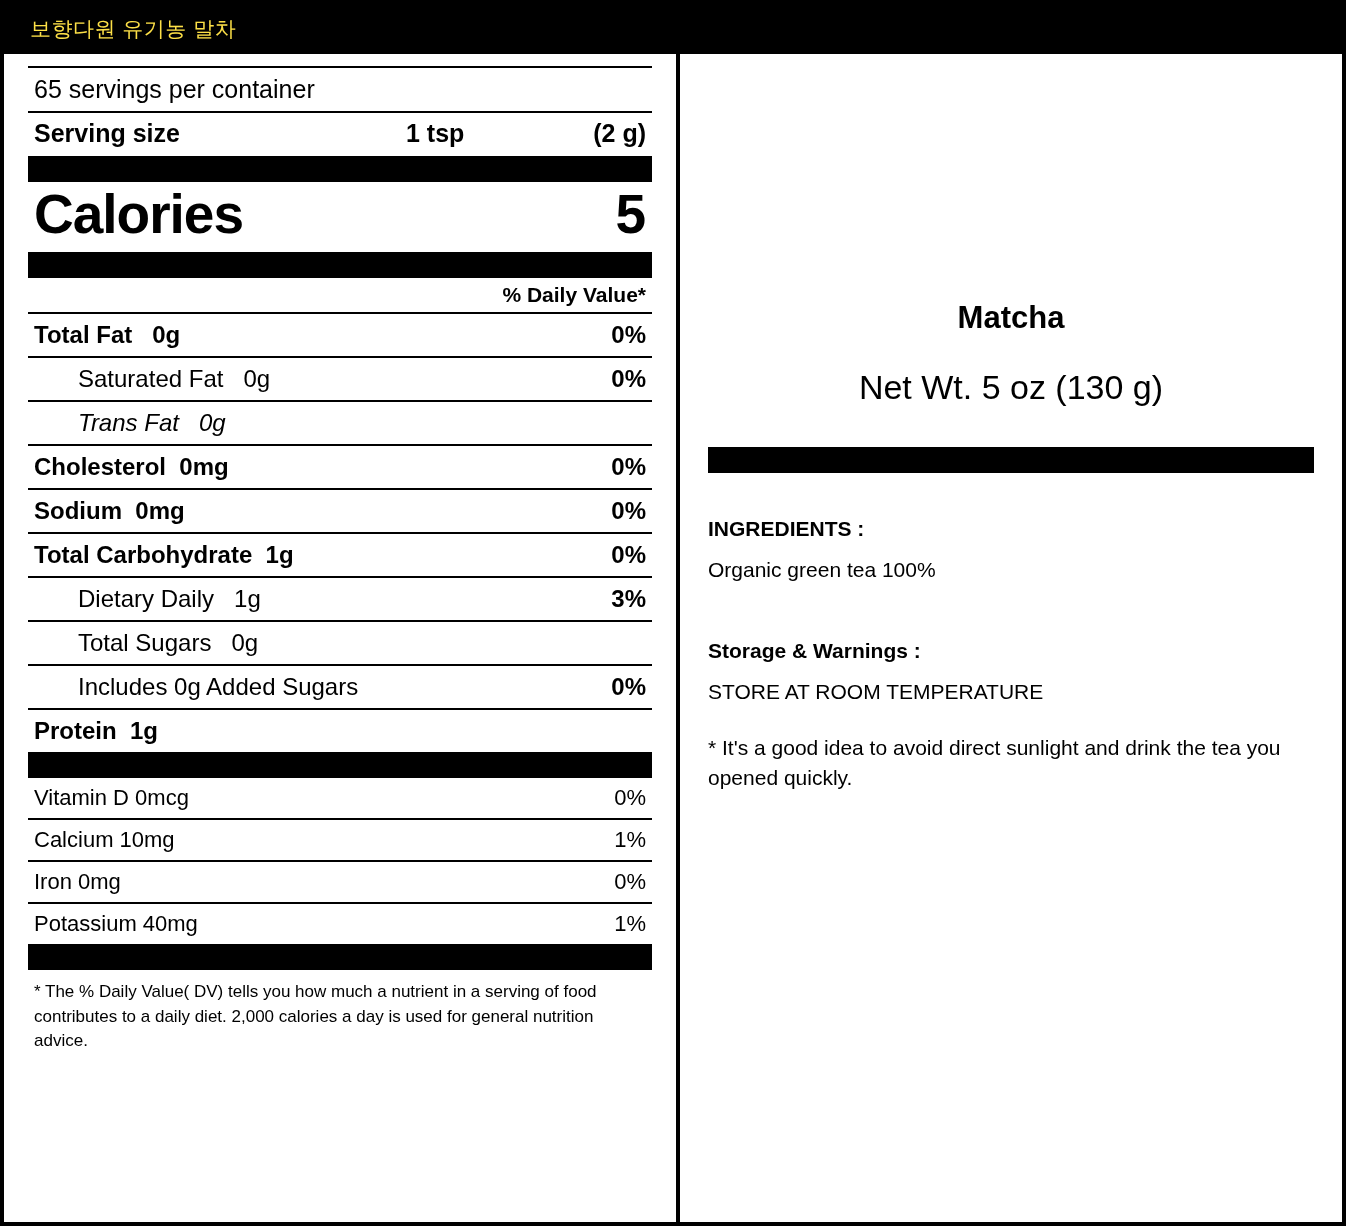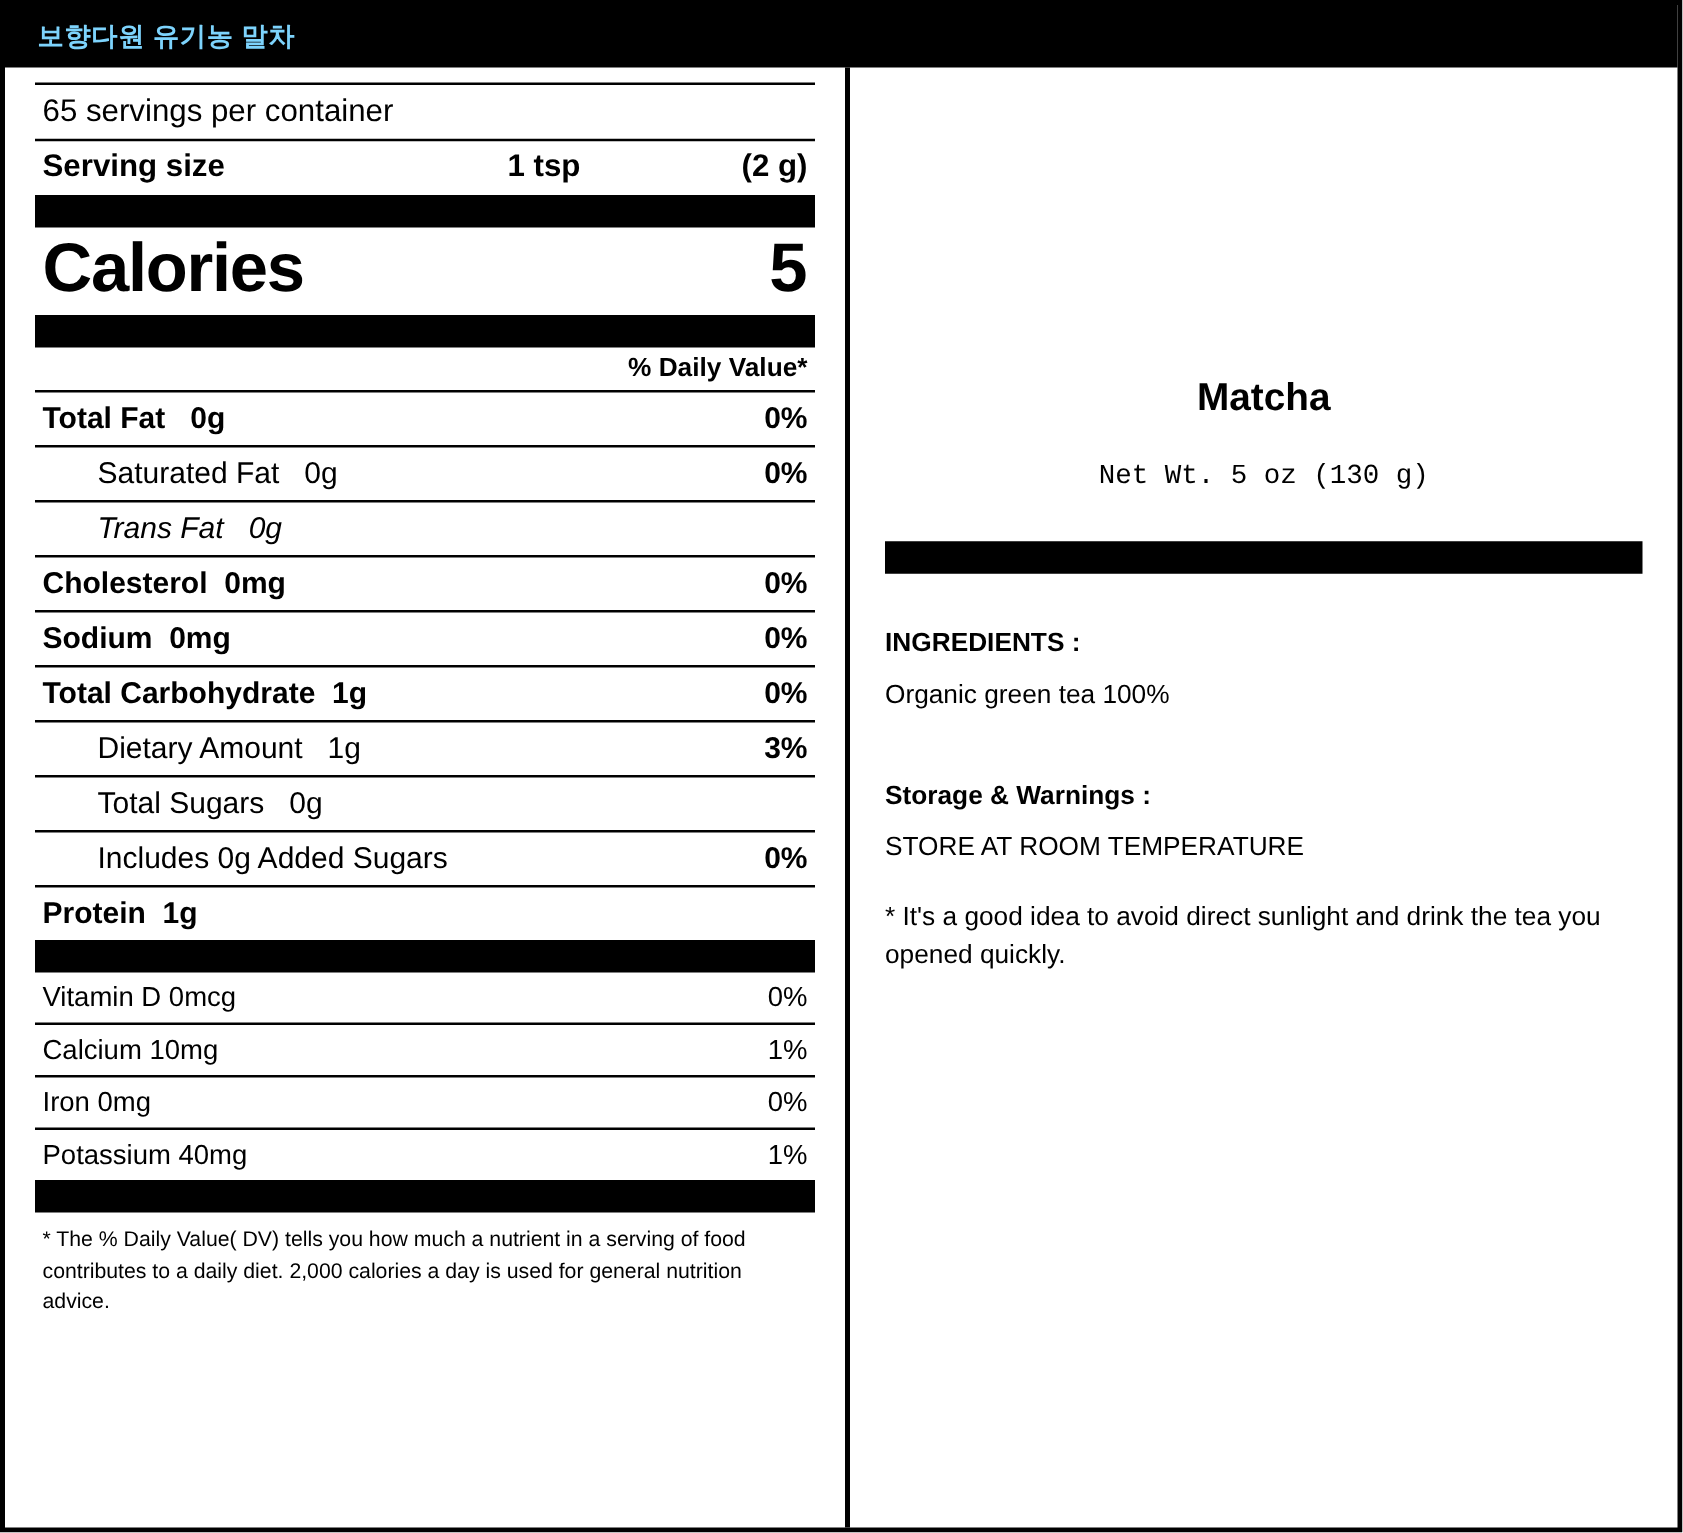--- a/index.html
+++ b/index.html
@@ -15,27 +15,27 @@
     width: 1346px;
     height: 1226px;
     position: relative;
     box-sizing: border-box;
     background: #ffffff;
     border: 4px solid #000000;
   }
   .title-bar {
     height: 50px;
     background: #000000;
-    color: #7dd3fc;
+    color: #fde047;
     display: flex;
     align-items: center;
     padding-left: 26px;
     box-sizing: border-box;
     font-size: 21px;
-    font-weight: bold;
+    font-weight: normal;
     letter-spacing: 0.5px;
   }
   .columns {
     display: flex;
     height: calc(100% - 50px);
   }
   .left-col {
     width: 676px;
     box-sizing: border-box;
     border-right: 4px solid #000000;
@@ -130,23 +130,22 @@
 
   
   .product-name {
     text-align: center;
     font-size: 31px;
     font-weight: bold;
     margin-top: 230px;
   }
   .net-wt {
     text-align: center;
-    font-size: 22px;
+    font-size: 34px;
     margin-top: 32px;
-    font-family: Liberation Mono, monospace;
   }
   .right-bar {
     height: 26px;
     background: #000;
     margin-top: 40px;
   }
   .sec-head {
     font-size: 21px;
     font-weight: bold;
     margin-top: 44px;
@@ -209,21 +208,21 @@
       </div>
       <div class="nut-row">
         <span class="name bold">Sodium  0mg</span>
         <span class="pct">0%</span>
       </div>
       <div class="nut-row">
         <span class="name bold">Total Carbohydrate  1g</span>
         <span class="pct">0%</span>
       </div>
       <div class="nut-row">
-        <span class="name indent">Dietary Amount   1g</span>
+        <span class="name indent">Dietary Daily   1g</span>
         <span class="pct">3%</span>
       </div>
       <div class="nut-row">
         <span class="name indent">Total Sugars   0g</span>
         <span class="pct"></span>
       </div>
       <div class="nut-row">
         <span class="name indent">Includes 0g Added Sugars</span>
         <span class="pct">0%</span>
       </div>

